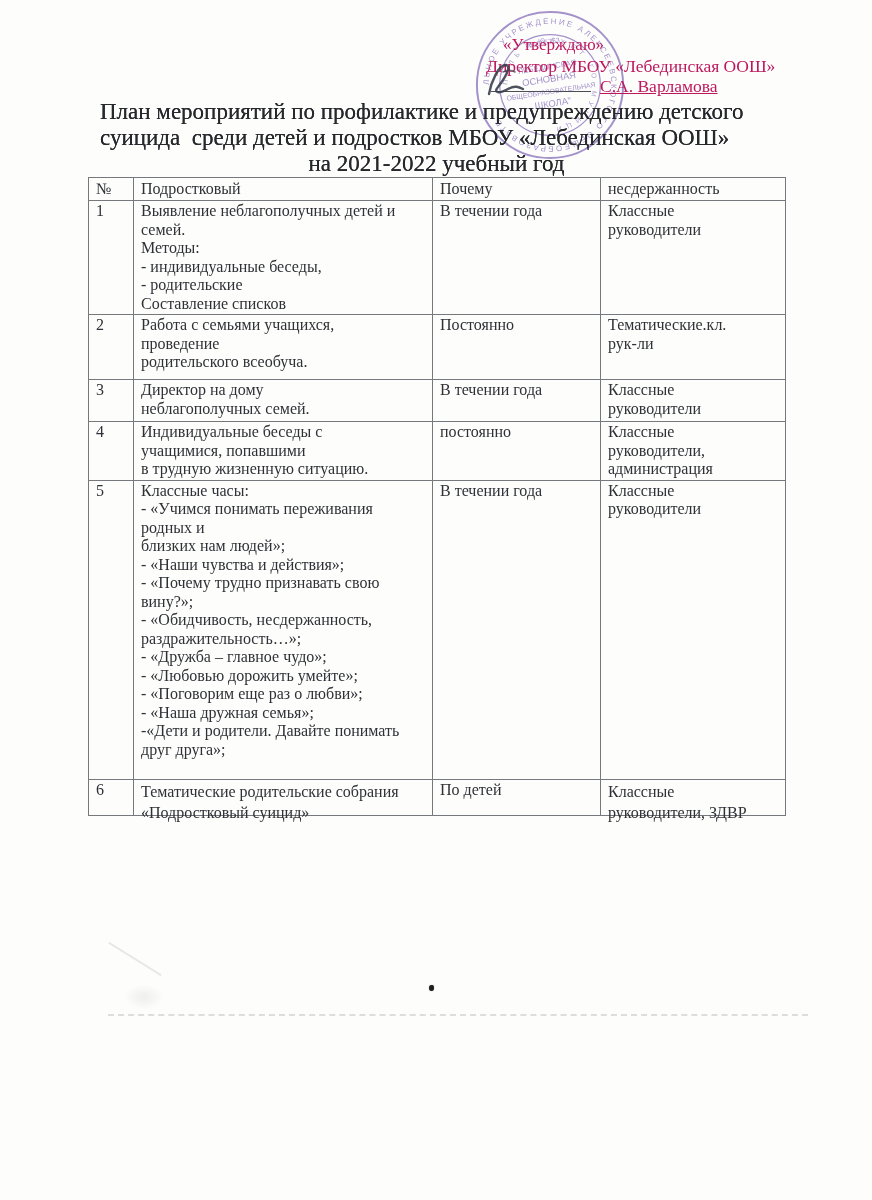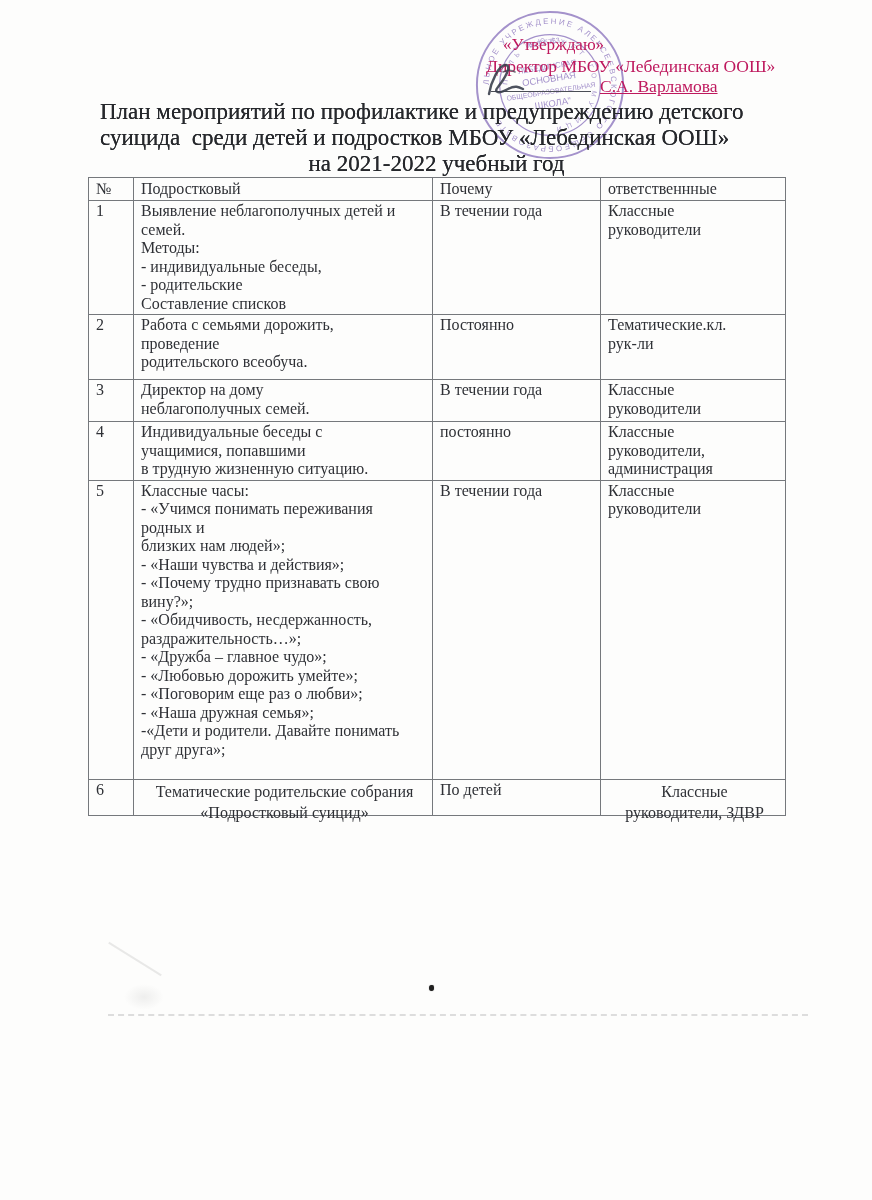--- a/index.html
+++ b/index.html
@@ -65,21 +65,21 @@
   }
   .doc-table th { padding-top: 2px; }
   tr.r0 { height: 23px; }
   tr.r1 { height: 109px; }
   tr.r2 { height: 65px; }
   tr.r3 { height: 42px; }
   tr.r4 { height: 54px; }
   tr.r5 { height: 299px; }
   tr.r6 { height: 36px; }
   
-  .of { height: 30px; line-height: 21px; overflow: visible; text-align: center; }
+  .of { height: 30px; line-height: 21px; overflow: visible; }
 
   
   .ink-dot {
     position: absolute; left: 429px; top: 985px; width: 5px; height: 6px;
     background: #1f1f1f; border-radius: 50% 40% 50% 50%; z-index: 4;
     box-shadow: 0 0 1px rgba(30,30,30,.6);
   }
   .scratch-line {
     position: absolute; left: 108px; top: 1014px; width: 700px; height: 0;
     border-top: 2px dashed rgba(150,150,150,.30); z-index: 1;
@@ -139,37 +139,37 @@
       <col style="width:45px">
         <col style="width:299px">
         <col style="width:168px">
         <col style="width:185px">
     </colgroup>
     <tbody>
         <tr class="r0">
       <th>№</th>
       <th>Подростковый</th>
       <th>Почему</th>
-      <th>ответственнные</th>
+      <th>несдержанность</th>
     </tr>
     <tr class="r1">
       <td>1</td>
       <td>Выявление неблагополучных детей и
 семей.
 Методы:
 - индивидуальные беседы,
 - родительские
 Составление списков</td>
       <td>В течении года</td>
       <td>Классные
 руководители</td>
     </tr>
     <tr class="r2">
       <td>2</td>
-      <td>Работа с семьями дорожить,
+      <td>Работа с семьями учащихся,
 проведение
 родительского всеобуча.</td>
       <td>Постоянно</td>
       <td>Тематические.кл.
 рук-ли</td>
     </tr>
     <tr class="r3">
       <td>3</td>
       <td>Директор на дому
 неблагополучных семей.</td>

